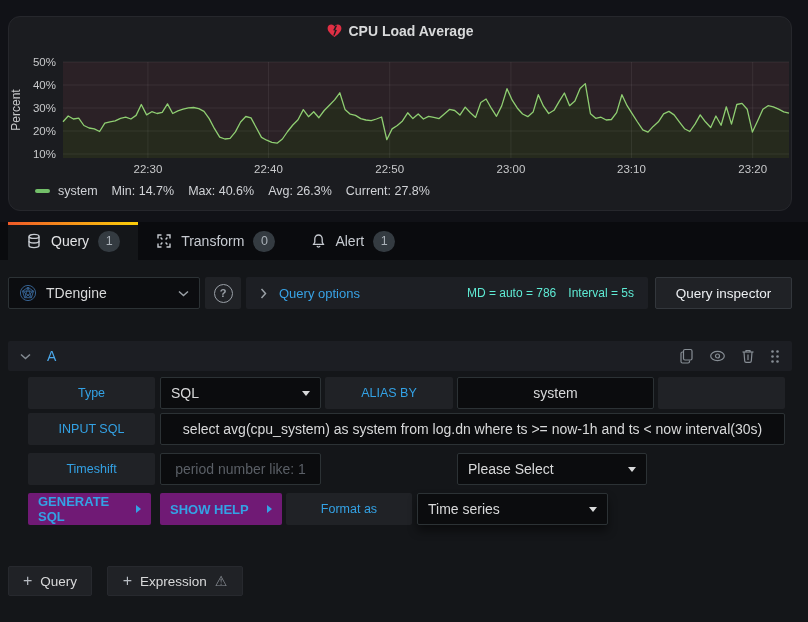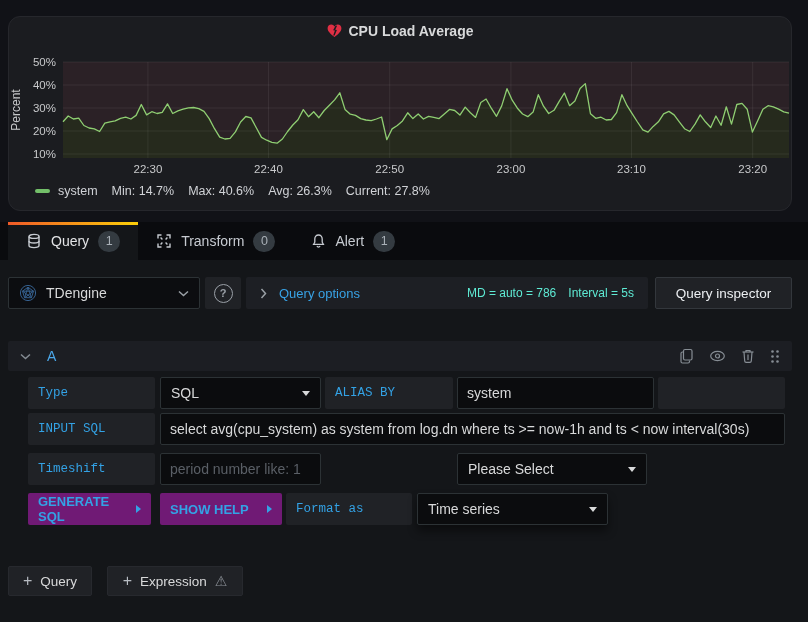--- a/index.html
+++ b/index.html
@@ -26,21 +26,21 @@
     position:relative;cursor:pointer;}
   .tab:first-child{margin-left:8px;}
   .tab.active{background:#141619;color:#e3e4e6;}
   .tab.active::before{content:'';position:absolute;left:0;right:0;top:0;height:3px;
     background:linear-gradient(90deg,#f05a28,#fbca0a 95%);}
   .badge{min-width:22px;height:21px;border-radius:11px;background:#343b41;color:#a9b0b7;
     font-size:12.5px;display:flex;align-items:center;justify-content:center;padding:0 6px;box-sizing:border-box;}
   .tabicon{color:#c7cbd1;display:flex;}
   
   .content{position:absolute;left:0;top:260px;width:808px;height:362px;background:#141619;}
-  .abs{position:absolute;box-sizing:border-box;}
+  .abs{position:absolute;box-sizing:border-box;justify-content:center;}
   .ds-picker{left:8px;top:17px;width:192px;height:32px;background:#0c0d10;border:1px solid #2c3235;
     border-radius:2px;display:flex;align-items:center;padding:0 10px;gap:9px;cursor:pointer;}
   .ds-picker .ds-label{color:#d8d9da;font-size:14px;font-weight:500;flex:1;}
   .help-btn{left:205px;top:17px;width:36px;height:32px;background:#202226;border:none;border-radius:2px;
     display:flex;align-items:center;justify-content:center;cursor:pointer;}
   .help-circle{width:17px;height:17px;border:1.5px solid #9aa0a7;border-radius:50%;
     color:#9aa0a7;font-size:11px;font-weight:700;display:flex;align-items:center;justify-content:center;}
   .qo-bar{left:246px;top:17px;width:402px;height:32px;background:#1d1f24;border-radius:2px;
     display:flex;align-items:center;padding:0 14px;gap:12px;}
   .qo-label{color:#38a2e5;font-size:13px;font-weight:500;cursor:pointer;}
@@ -51,21 +51,21 @@
     justify-content:center;cursor:pointer;font-family:Liberation Sans, sans-serif;}
   
   .qrow-header{left:8px;top:81px;width:784px;height:30px;background:#1c1e23;border-radius:2px;
     display:flex;align-items:center;padding:0 12px;}
   .qrow-chevron{color:#848b93;display:flex;}
   .refid{color:#4ba7e8;font-size:14px;font-weight:500;margin-left:16px;flex:1;}
   .hicons{display:flex;align-items:center;gap:15px;color:#868d94;}
   .hicons svg{display:block;cursor:pointer;}
   
   .flabel{background:#202226;border-radius:2px;height:32px;display:flex;align-items:center;
-    padding:0 10px;color:#33a2e5;font-size:12.5px;font-weight:500;font-family:Liberation Mono, monospace;}
+    padding:0 10px;color:#33a2e5;font-size:12.5px;font-weight:500;}
   .finput{background:#0b0c0e;border:1px solid #2c3235;border-radius:2px;height:32px;display:flex;
     align-items:center;padding:0 9px;color:#d8d9da;font-size:14px;white-space:nowrap;overflow:hidden;cursor:text;}
   .fselect{background:#0b0c0e;border:1px solid #2c3235;border-radius:2px;height:32px;display:flex;
     align-items:center;padding:0 10px;color:#d8d9da;font-size:14px;cursor:pointer;}
   .fselect .selval{flex:1;}
   .caret{width:0;height:0;border-left:4.5px solid transparent;border-right:4.5px solid transparent;
     border-top:5px solid #d8d9da;}
   .placeholder{color:#5a5f66;}
   .filler{background:#202226;border-radius:2px;height:32px;}
   .sqlbtn{background:#701a75;border:none;border-radius:2px;height:32px;display:flex;align-items:center;

